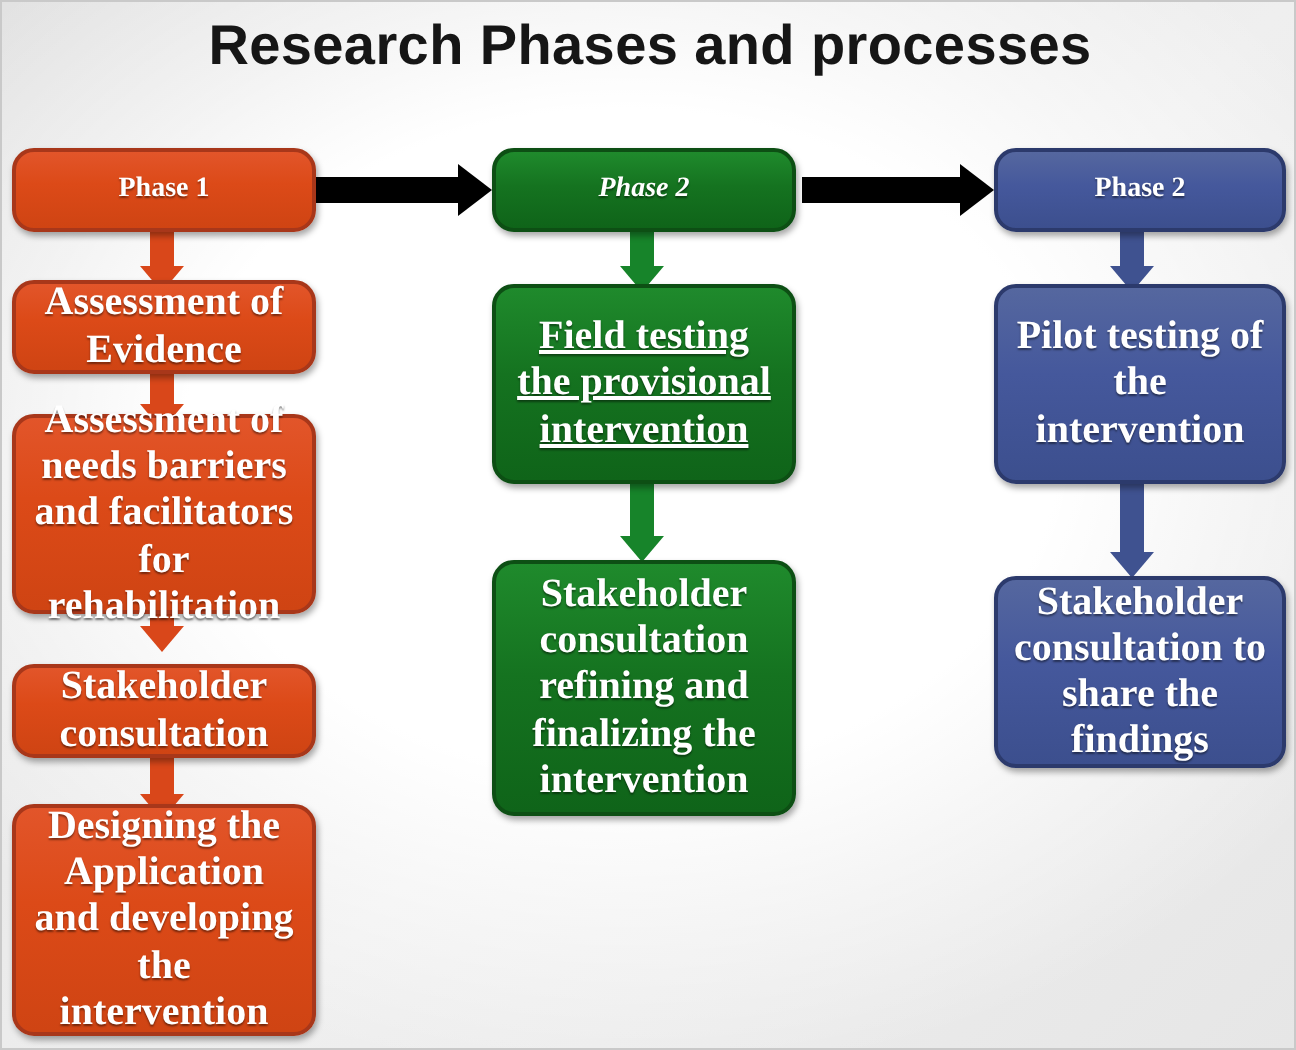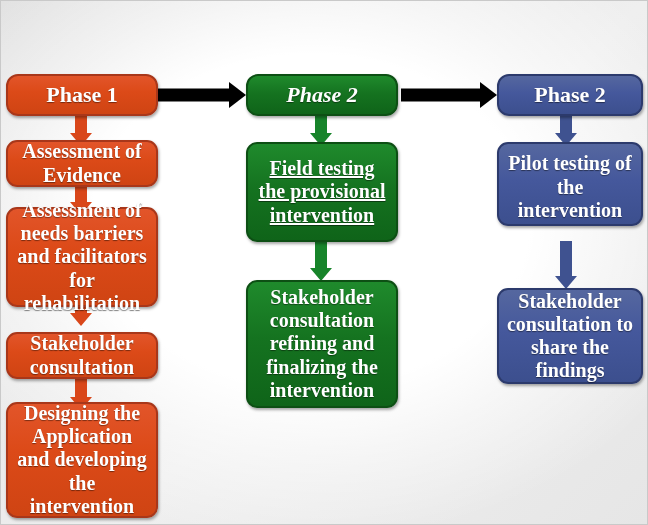--- a/index.html
+++ b/index.html
@@ -72,21 +72,21 @@
     border: 2px solid #0d4f14;
   }
   
   .c-blue {
     background: linear-gradient(180deg, #55679f 0%, #45589c 45%, #3c4f8e 100%);
     border: 2px solid #2c3a६c;
     border: 2px solid #2c3a6c;
   }
 
   
-  .phase-head { font-size: 22px; border-radius: 12px; }
+  .phase-head { font-size: 14px; }
 
   
   .varrow {
     position: absolute;
     z-index: 1;
   }
   .varrow .shaft {
     position: absolute;
     left: 50%;
     top: 0;
@@ -127,20 +127,21 @@
     border-top: 13px solid transparent;
     border-bottom: 13px solid transparent;
     border-left: 17px solid #000000;
   }
 </style>
 </head>
 <body>
 
 <div id="canvas">
 
+  <div id="title">Research Phases and processes</div>
 
   <div class="harrow" style="left:157px; top:81px; width:88px; height:26px;">
     <div class="shaft" style="width:72px;"></div>
     <div class="head"></div>
   </div>
 
   <div class="harrow" style="left:400px; top:81px; width:96px; height:26px;">
     <div class="shaft" style="width:79px;"></div>
     <div class="head"></div>
   </div>
@@ -209,21 +210,21 @@
   </div>
   <div class="varrow a-blue" style="left:553px; top:240px; width:24px; height:48px;">
     <div class="shaft" style="height:37px;"></div>
     <div class="head"></div>
   </div>
 
   <div class="node c-blue phase-head" style="left:496px; top:73px; width:146px; height:42px;">
     <span class="txt">Phase 2</span>
   </div>
 
-  <div class="node c-blue" style="left:496px; top:141px; width:146px; height:84px;align-items:flex-end;">
+  <div class="node c-blue" style="left:496px; top:141px; width:146px; height:100px;">
     <span class="txt">Pilot testing of the intervention</span>
   </div>
 
   <div class="node c-blue" style="left:496px; top:287px; width:146px; height:96px;">
     <span class="txt">Stakeholder consultation to share the findings</span>
   </div>
 
 </div>
 
 </body></html>

